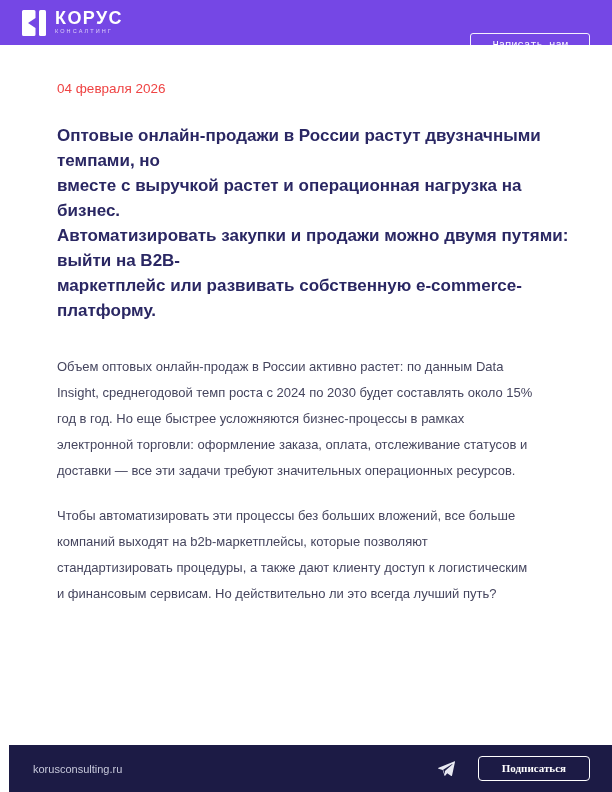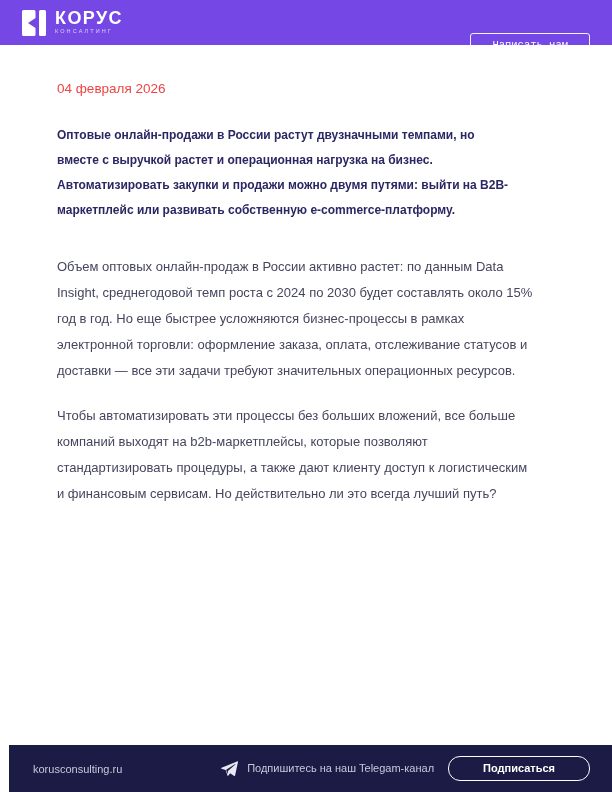--- a/index.html
+++ b/index.html
@@ -28,41 +28,41 @@
     padding:6px 21px; line-height:11px; cursor:pointer; white-space:nowrap;margin-top:45px;
   }
   
   .article { padding:0 40px 0 57px; }
   .date { margin-top:35px; font-size:13.5px; color:#ef4444; line-height:17px; }
   .title {
     margin-top:22px; font-size:26px; line-height:40px; font-weight:bold;
     color:#17171D; white-space:pre-line; letter-spacing:0.2px;
   }
   .lead {
-    margin-top:26px; font-size:12px; line-height:25px; font-weight:bold;
+    margin-top:26px; font-size:17px; line-height:25px; font-weight:bold;
     color:#2A2763; white-space:pre-line;
   }
   .body-par {
     font-size:13px; line-height:26px; color:#45455E; white-space:pre-line;
   }
   .p1 { margin-top:31px; }
   .p2 { margin-top:19px; }
   
   .footer {
     position:absolute; left:9px; right:0; bottom:0; height:47px; background:#1C1B45;
     display:flex; align-items:center; padding:0 22px 0 24px;
   }
   .site-link { color:#C6C8DA; font-size:11px; text-decoration:none; cursor:pointer; }
   .tg-group { margin-left:auto; display:flex; align-items:center; }
   .tg-icon { width:17px; height:15px; display:block; margin-right:9px; }
   .tg-text { color:#C6C8DA; font-size:11px; line-height:13px; }
   .btn-subscribe {
     margin-left:14px; background:transparent; border:1px solid #ffffff; color:#ffffff;
-    font-family:Liberation Sans, sans-serif; font-weight:bold; font-size:11px;
-    padding:6px 34px; border-radius:12px; line-height:11px; cursor:pointer; white-space:nowrap;
+    font-family:Liberation Serif, serif; font-weight:bold; font-size:11px;
+    padding:6px 23px; border-radius:4px; line-height:11px; cursor:pointer; white-space:nowrap;
   }
 </style>
 </head>
 <body>
 
 <div class="page">
 
   <header class="topbar">
     <div class="logo">
       <svg class="logo-icon" viewBox="0 0 24 26" aria-hidden="true">
@@ -93,18 +93,17 @@
 стандартизировать процедуры, а также дают клиенту доступ к логистическим
 и финансовым сервисам. Но действительно ли это всегда лучший путь?</p>
   </main>
 
   <footer class="footer">
     <a class="site-link">korusconsulting.ru</a>
     <div class="tg-group">
       <svg class="tg-icon" viewBox="0 0 24 21" aria-hidden="true">
         <path d="M23.5 0.3 L0.8 9.5 c-0.9 0.37 -0.85 1.0 -0.12 1.22 L6.6 12.6 L9 20.2 c0.28 0.77 0.5 1.07 1.1 0.4 l2.9 -3.4 5.1 3.7 c0.94 0.52 1.6 0.25 1.84 -0.87 L23.9 1.6 C24.24 0.23 24.4 -0.2 23.5 0.3 Z M7.3 12.2 L19.5 4.5 c0.6 -0.37 1.16 -0.17 0.7 0.24 L9.8 14.2 l-0.4 4.3 Z" fill="#E8E9F2"></path>
       </svg>
-      <span class="tg-text">Подпишитесь на наш Telegam-канал</span>
       <button class="btn-subscribe">Подписаться</button>
     </div>
   </footer>
 
 </div>
 
 </body></html>

